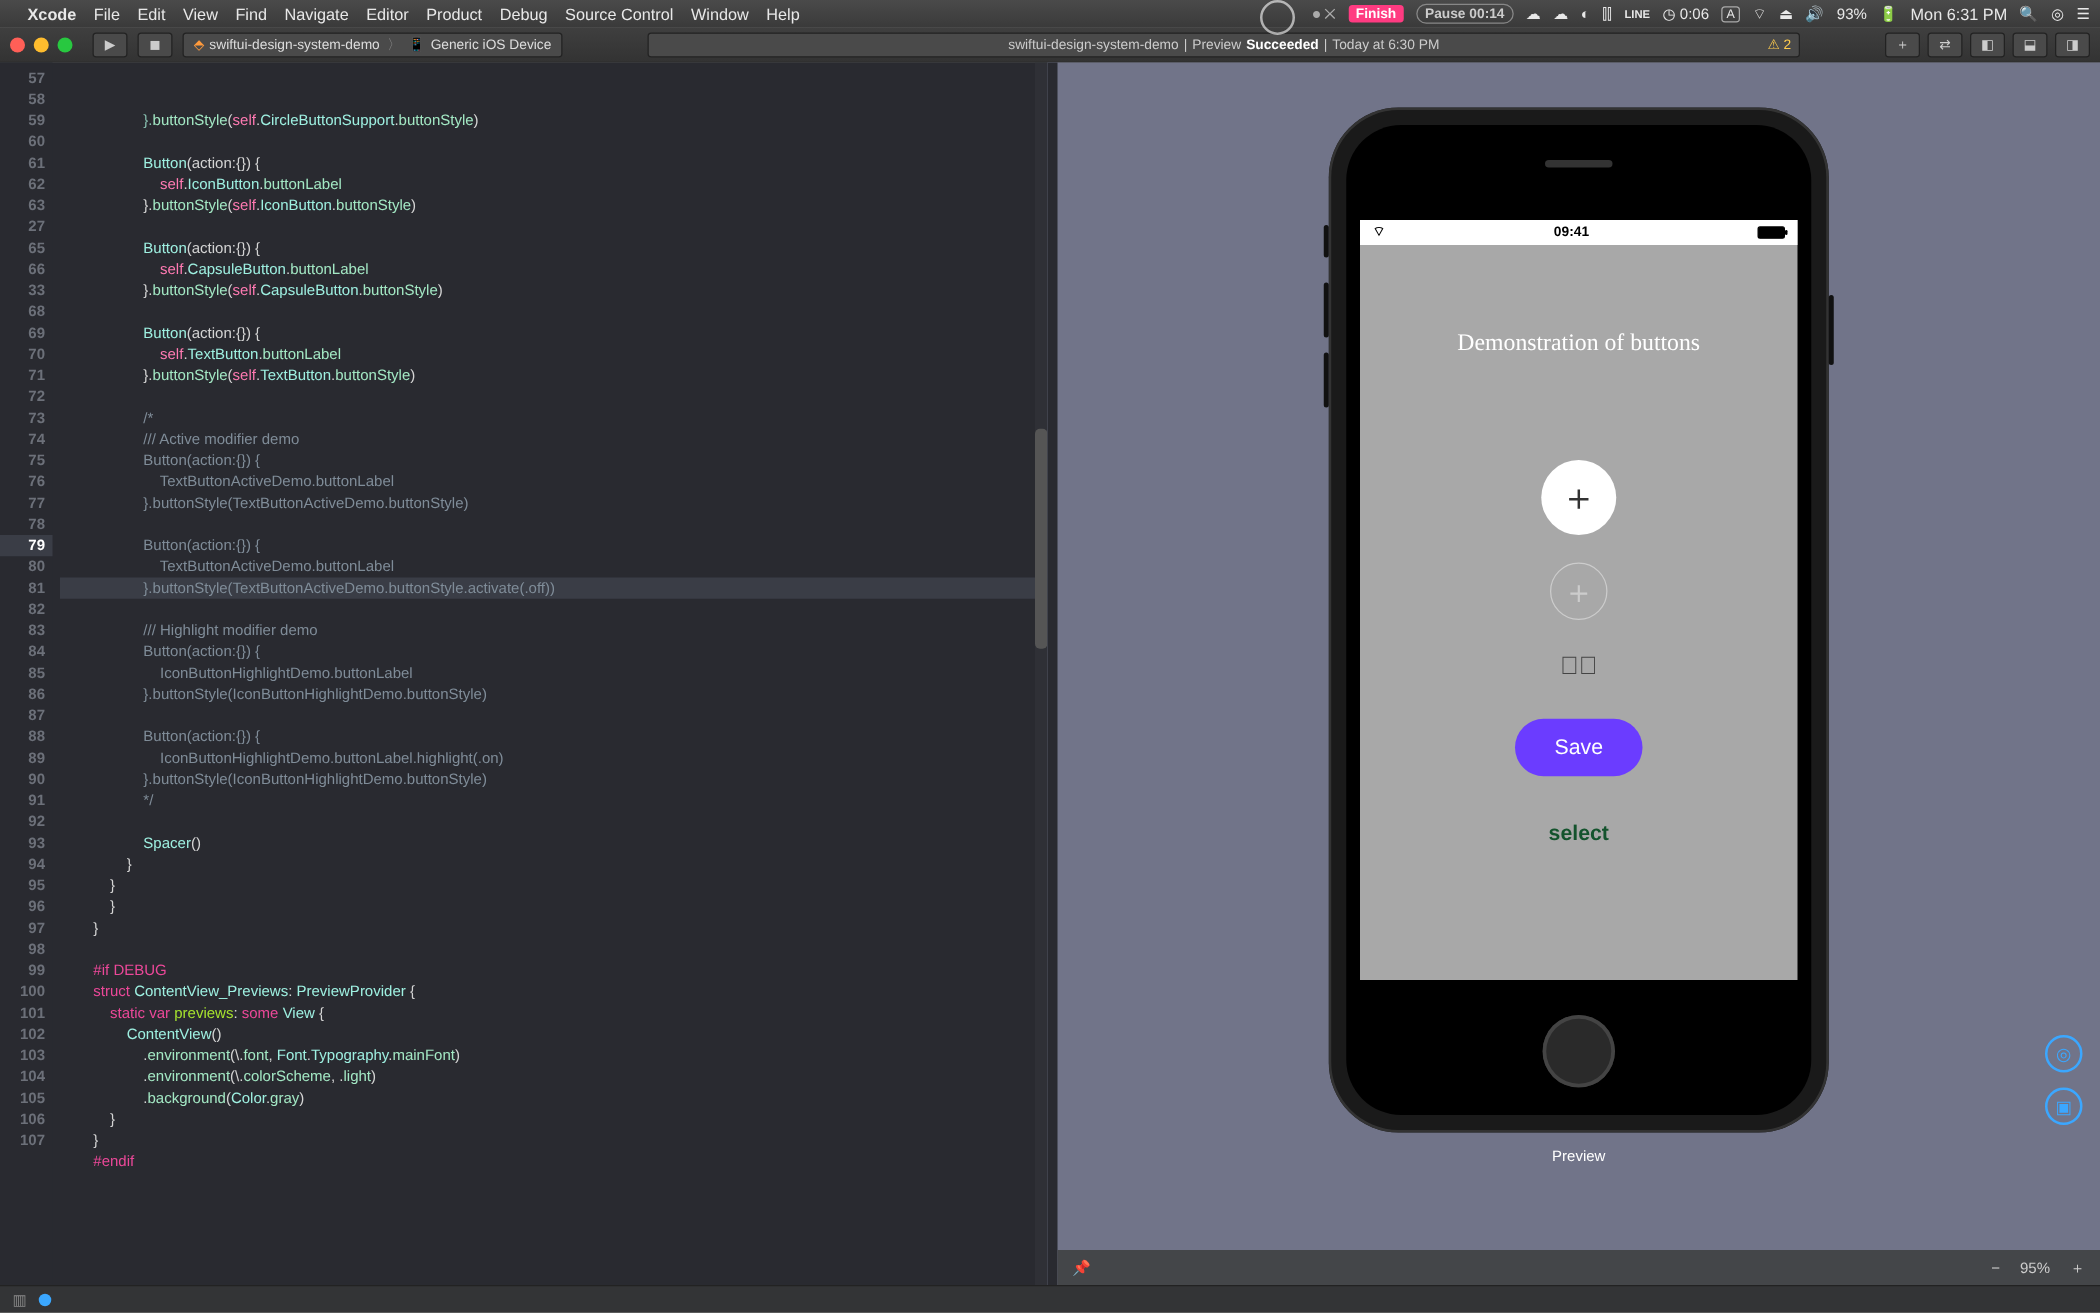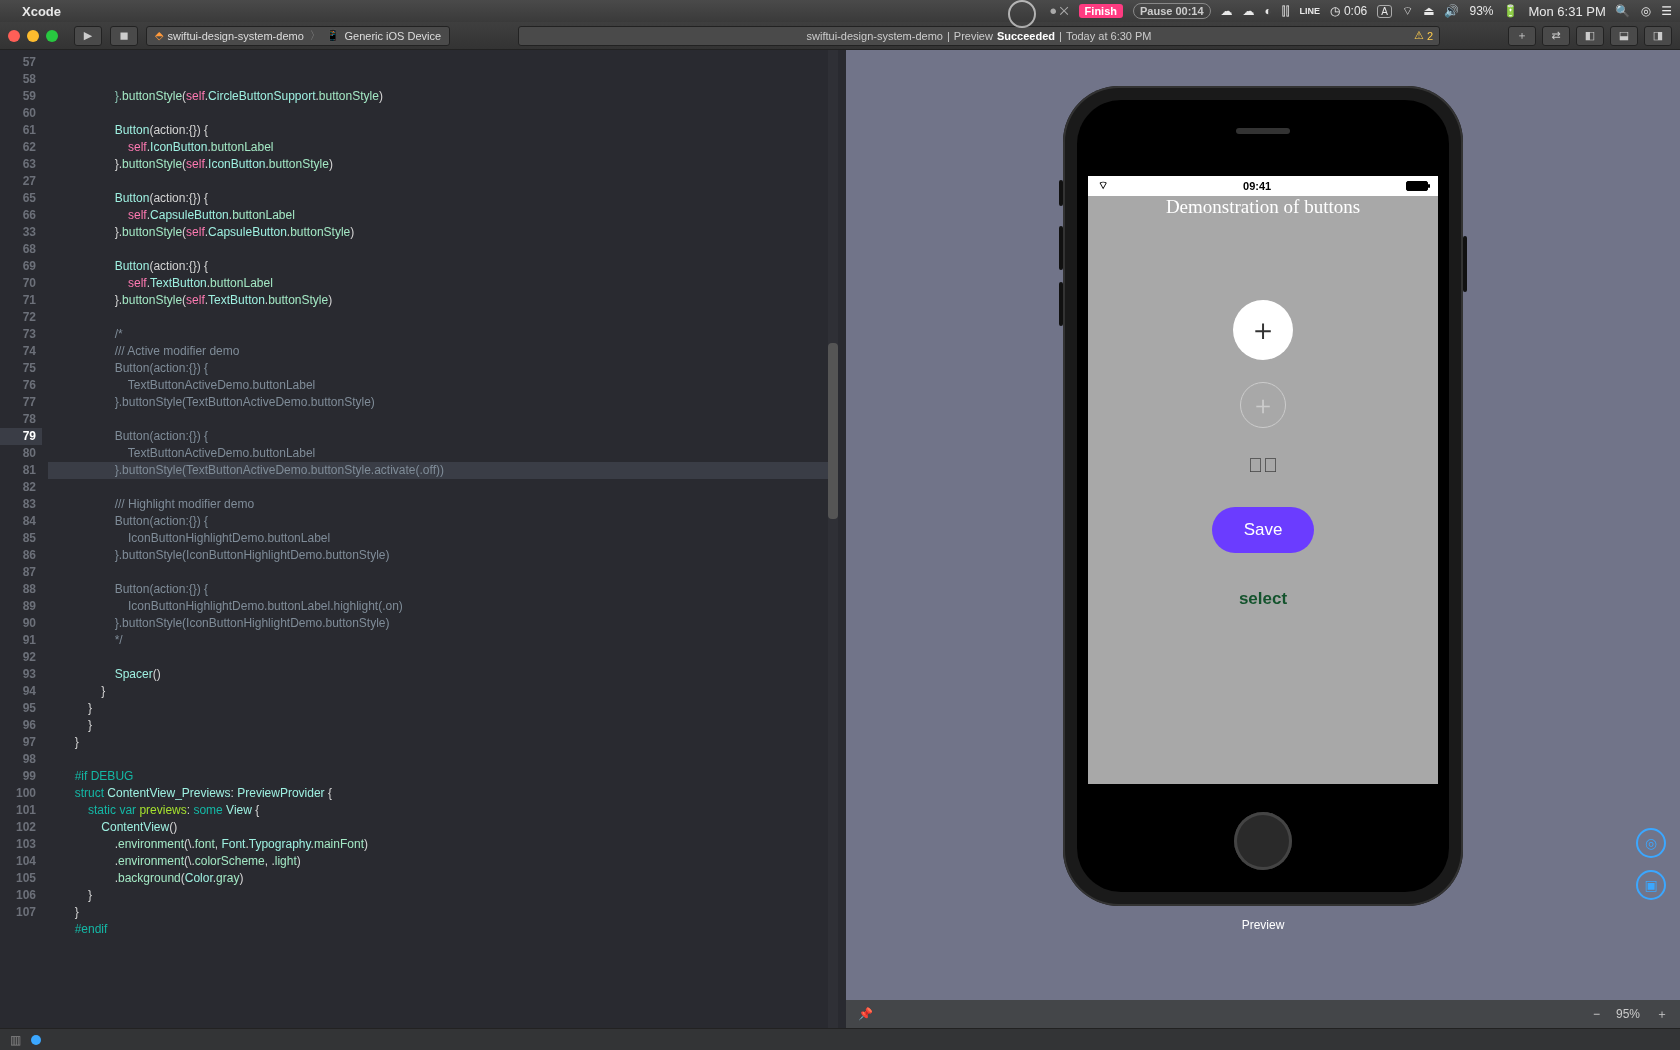--- a/index.html
+++ b/index.html
@@ -31,21 +31,21 @@
 
 
 .main { display: flex; height: calc(1050px - 22px - 28px - 22px); }
 .editor { flex: 1; background: #292a30; display: flex; font-family: "SF Mono", Menlo, monospace; font-size: 12px; line-height: 17px; position: relative; }
 .gutter { width: 42px; background: #292a30; color: #6c7079; text-align: right; padding: 4px 6px 4px 0; user-select: none; }
 .gutter .ln { height: 17px; font-weight: bold; }
 .gutter .ln.hl { background: #3a3d46; color: #ffffff; margin-right: -6px; padding-right: 6px; }
 .code { flex: 1; padding: 4px 0 4px 6px; color: #d4d4d4; white-space: pre; overflow: hidden; position: relative; }
 .code .row { height: 17px; }
 .code .row.hl { background: #3a3d46; }
-.c-key { color: #14b8a6; } 
+.c-key { color: #ec4899; } 
 .c-type { color: #9ef0e1; } 
 .c-fn { color: #88c0b0; }
 .c-self { color: #ff7ab2; }
 .c-prop { color: #a3e8c4; }
 .c-cmt { color: #7f8c98; }
 .c-local { color: #a6e22e; }
 .minimap { position:absolute; right:0; top:0; bottom:0; width:10px; background:#2f3036; }
 .minimap .thumb { position:absolute; left:0; right:0; background:#555; border-radius:4px; }
 
 
@@ -56,21 +56,21 @@
 .phone .side-btn.mute { left:-4px; top:94px; width:4px; height:26px; }
 .phone .side-btn.v1 { left:-4px; top:140px; width:4px; height:44px; }
 .phone .side-btn.v2 { left:-4px; top:196px; width:4px; height:44px; }
 .phone .side-btn.pwr { right:-4px; top:150px; width:4px; height:56px; }
 .phone-inner { width: 100%; height: 100%; background: #000; border-radius: 44px; position: relative; overflow: hidden; }
 .phone-speaker { position:absolute; top:28px; left:50%; transform:translateX(-50%); width:54px; height:6px; background:#333; border-radius:3px; }
 .phone-screen { position: absolute; top: 76px; left: 11px; right: 11px; bottom: 108px; background: #a8a8a8; display: flex; flex-direction: column; }
 .sbar { height: 20px; background: #fff; display: flex; align-items: center; justify-content: space-between; padding: 0 10px; font-size: 11px; font-weight: 600; color: #000; }
 .sbar .batt { width: 22px; height: 10px; border: 1px solid #000; border-radius: 2px; position: relative; background:#000; }
 .sbar .batt::after { content:""; position:absolute; right:-3px; top:2px; width:2px; height:4px; background:#000; border-radius:1px; }
-.screen-body { flex: 1; display: flex; flex-direction: column; align-items: center; gap: 18px; }
+.screen-body { flex: 1; display: flex; flex-direction: column; align-items: center; padding-top: 68px; gap: 18px; }
 .demo-title { font-family: Georgia, serif; font-size: 19px; color: #fff; margin-bottom: 64px; }
 .circle-btn { width: 60px; height: 60px; border-radius: 50%; display: flex; align-items: center; justify-content: center; }
 .circle-btn.white { background: #fff; color: #333; font-size: 30px; font-weight: 300; }
 .circle-btn.outline { border: 1.5px solid #ccc; color: #ccc; font-size: 26px; font-weight: 300; width: 46px; height: 46px; margin-top:4px; }
 .share-ico { font-size: 20px; color: #444; margin-top: 8px; }
 .save-btn { background: #6b3cff; color: #fff; padding: 13px 32px; border-radius: 26px; font-size: 17px; margin-top: 12px; }
 .select-txt { color: #14532d; font-size: 17px; margin-top: 18px; font-weight: bold; }
 .home-btn { position: absolute; bottom: 22px; left: 50%; transform: translateX(-50%); width: 58px; height: 58px; border-radius: 50%; background: #2a2a2a; box-shadow: inset 0 0 0 3px #444; }
 .preview-label { text-align: center; color: #fff; font-size: 12px; margin-top: 12px; }
 
@@ -86,20 +86,33 @@
 
 .cursor-ring { position: fixed; width: 28px; height: 28px; border: 2px solid rgba(255,255,255,0.6); border-radius: 50%; pointer-events: none; }
 </style>
 </head>
 <body>
 
 <div class="menubar">
   <div class="menubar-left">
     <span class="apple"></span>
     <span class="app-name">Xcode</span>
+    <span id="menu-items-host" style="display: flex; gap: 14px;">
+        <span>File</span>
+        <span>Edit</span>
+        <span>View</span>
+        <span>Find</span>
+        <span>Navigate</span>
+        <span>Editor</span>
+        <span>Product</span>
+        <span>Debug</span>
+        <span>Source Control</span>
+        <span>Window</span>
+        <span>Help</span>
+      </span>
   </div>
   <div class="menubar-right">
     <span style="color:#aaa;">⏺ ✕</span>
     <span class="finish-badge">Finish</span>
     <span class="pause-badge">Pause 00:14</span>
     <span>☁</span>
     <span>☁</span>
     <span>◐</span>
     <span>⫿⫿</span>
     <span style="font-size:9px;font-weight:700;">LINE</span>

